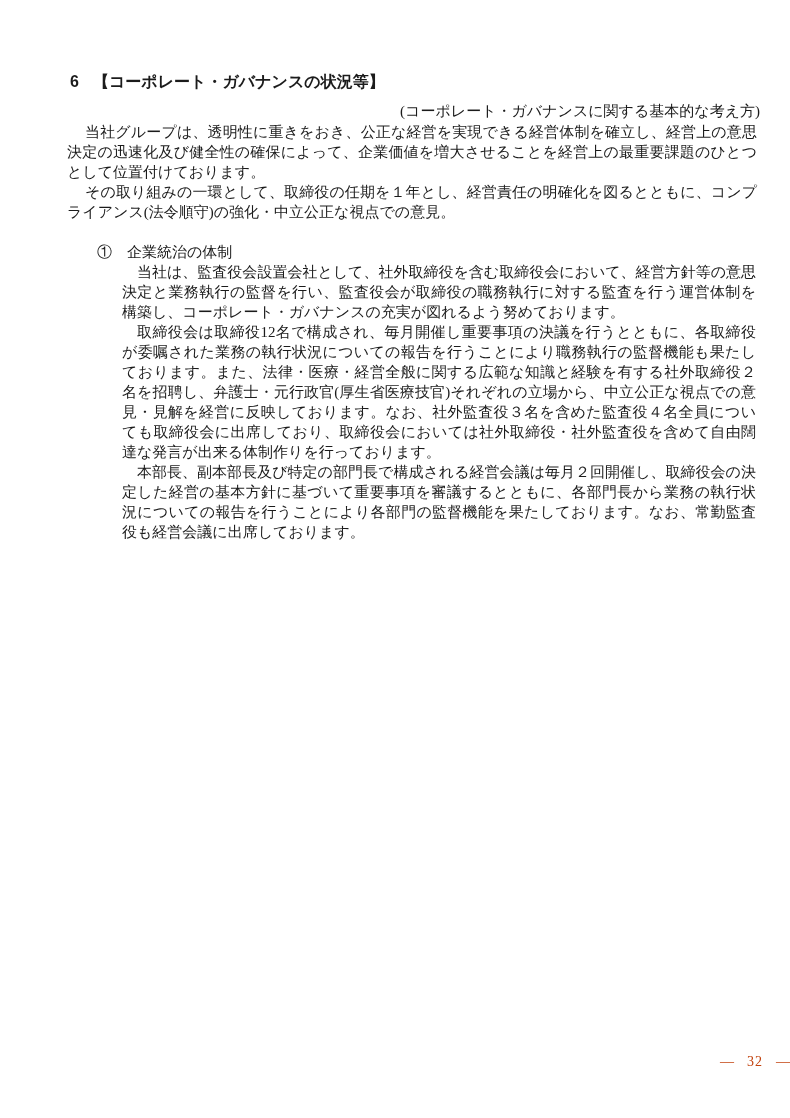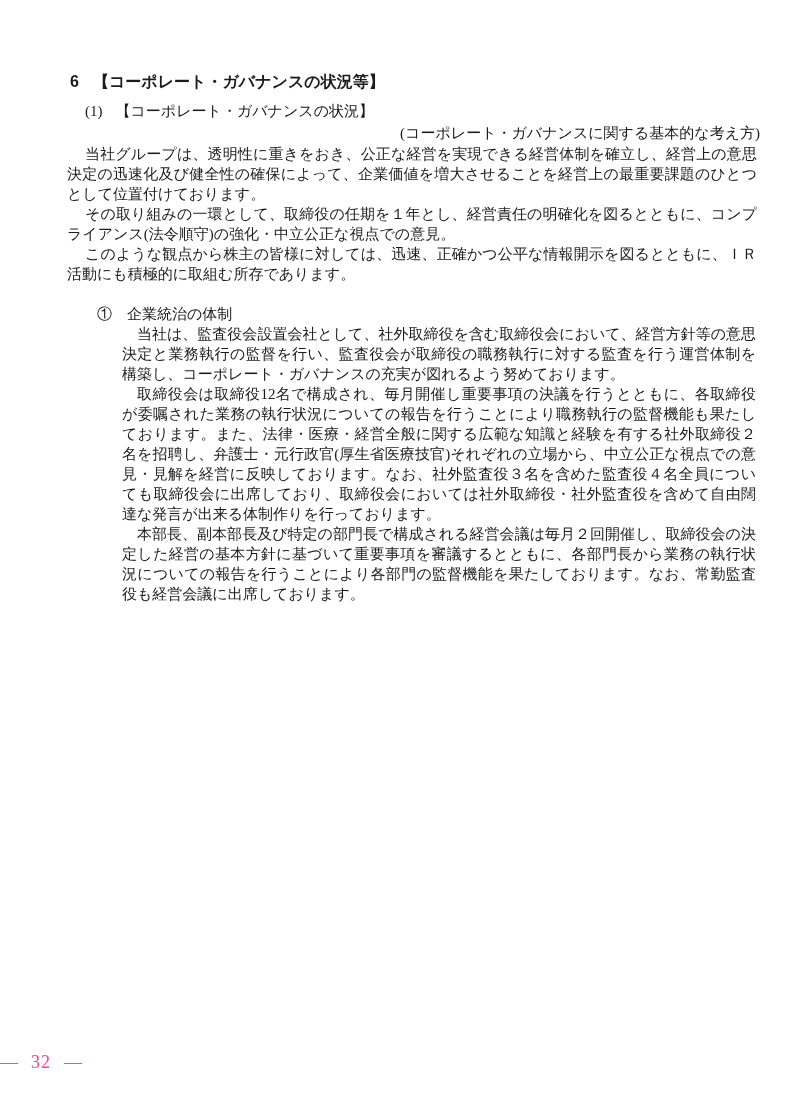--- a/index.html
+++ b/index.html
@@ -55,46 +55,42 @@
   .body-block p {
     margin: 0 34px 0 122px;
     text-align: justify;
     text-indent: 15px;
   }
   .footer {
     position: absolute;
     top: 1053px;
     left: 0;
     width: 100%;
-    text-align: left;
-    font-size: 18px;
+    text-align: right;
+    font-size: 14px;
     line-height: 18px;
-    color: #ec4899;
+    color: #c2410c;
   }
   .footer .page-num { margin: 0 13px; letter-spacing: 1px; }
 </style>
 </head>
 <body>
 
 <div class="page">
 
   <div class="section-heading">
     <span class="num">6</span><span>【コーポレート・ガバナンスの状況等】</span>
   </div>
 
-  <div class="subsection-heading">
-    <span class="num">(1)</span><span>【コーポレート・ガバナンスの状況】</span>
-  </div>
 
   <div class="policy-heading">(コーポレート・ガバナンスに関する基本的な考え方)</div>
 
   <div class="intro">
     <p>当社グループは、透明性に重きをおき、公正な経営を実現できる経営体制を確立し、経営上の意思決定の迅速化及び健全性の確保によって、企業価値を増大させることを経営上の最重要課題のひとつとして位置付けております。</p>
     <p>その取り組みの一環として、取締役の任期を１年とし、経営責任の明確化を図るとともに、コンプライアンス(法令順守)の強化・中立公正な視点での意見。</p>
-    <p>このような観点から株主の皆様に対しては、迅速、正確かつ公平な情報開示を図るとともに、ＩＲ活動にも積極的に取組む所存であります。</p>
   </div>
 
   <div class="item-heading">
     <span class="num">①</span><span>企業統治の体制</span>
   </div>
 
 
   <div class="body-block">
     <p>当社は、監査役会設置会社として、社外取締役を含む取締役会において、経営方針等の意思決定と業務執行の監督を行い、監査役会が取締役の職務執行に対する監査を行う運営体制を構築し、コーポレート・ガバナンスの充実が図れるよう努めております。</p>
     <p>取締役会は取締役12名で構成され、毎月開催し重要事項の決議を行うとともに、各取締役が委嘱された業務の執行状況についての報告を行うことにより職務執行の監督機能も果たしております。また、法律・医療・経営全般に関する広範な知識と経験を有する社外取締役２名を招聘し、弁護士・元行政官(厚生省医療技官)それぞれの立場から、中立公正な視点での意見・見解を経営に反映しております。なお、社外監査役３名を含めた監査役４名全員についても取締役会に出席しており、取締役会においては社外取締役・社外監査役を含めて自由闊達な発言が出来る体制作りを行っております。</p>

